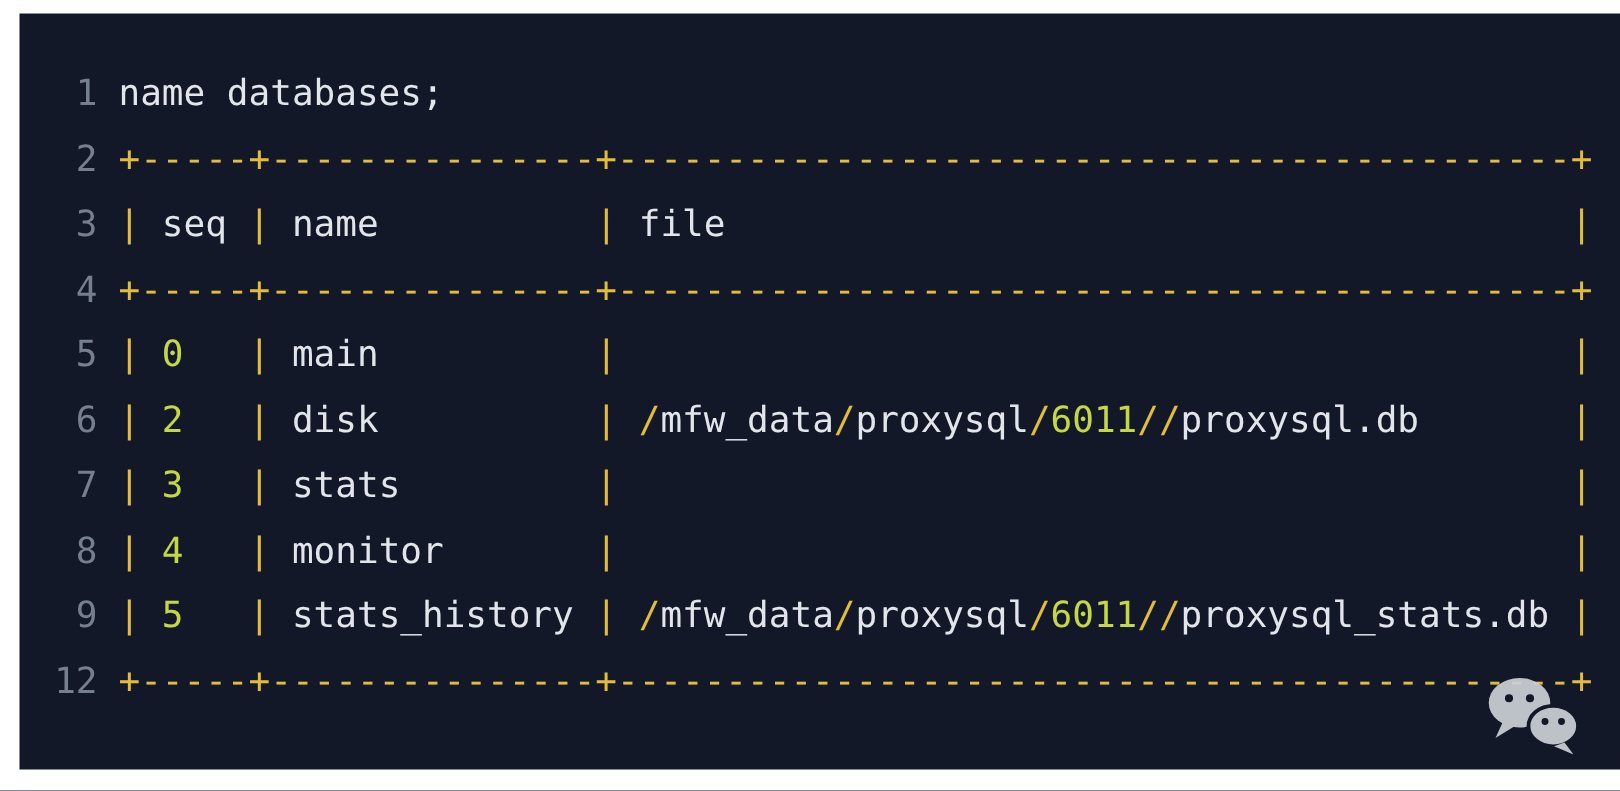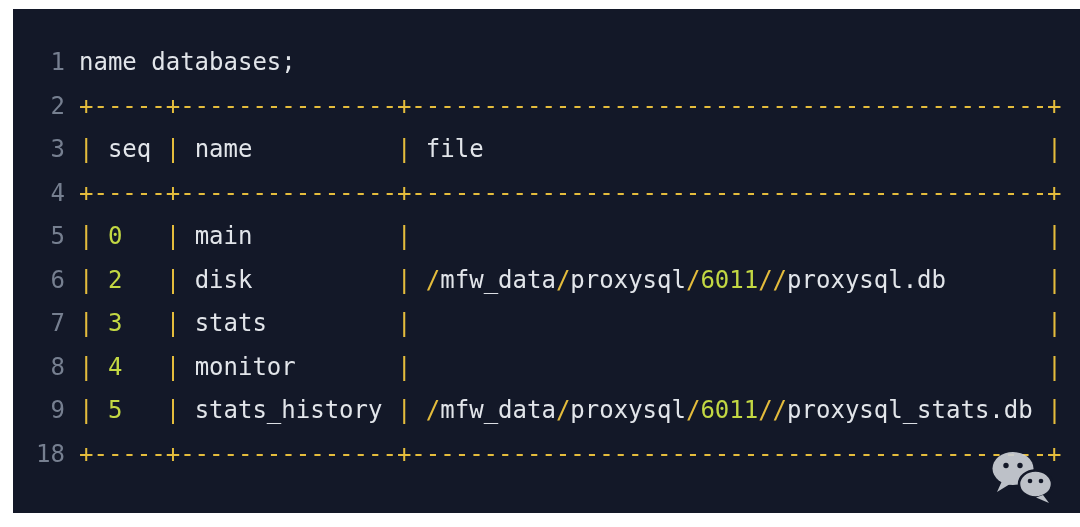--- a/index.html
+++ b/index.html
@@ -54,21 +54,21 @@
   <div class="lines">
       <div class="line"><span class="lineno">1</span><span class="code"><span class="w">name databases;</span></span></div>
       <div class="line"><span class="lineno">2</span><span class="code"><span class="y">+-----+---------------+--------------------------------------------+</span></span></div>
       <div class="line"><span class="lineno">3</span><span class="code"><span class="y">|</span><span class="w"> </span><span class="w">seq</span><span class="w"> </span><span class="y">|</span><span class="w"> </span><span class="w">name</span><span class="w">          </span><span class="y">|</span><span class="w"> </span><span class="w">file</span><span class="w">                                       </span><span class="y">|</span></span></div>
       <div class="line"><span class="lineno">4</span><span class="code"><span class="y">+-----+---------------+--------------------------------------------+</span></span></div>
       <div class="line"><span class="lineno">5</span><span class="code"><span class="y">|</span><span class="w"> </span><span class="g">0</span><span class="w">   </span><span class="y">|</span><span class="w"> </span><span class="w">main</span><span class="w">          </span><span class="y">|</span><span class="w"> </span><span class="w">                                           </span><span class="y">|</span></span></div>
       <div class="line"><span class="lineno">6</span><span class="code"><span class="y">|</span><span class="w"> </span><span class="g">2</span><span class="w">   </span><span class="y">|</span><span class="w"> </span><span class="w">disk</span><span class="w">          </span><span class="y">|</span><span class="w"> </span><span class="y">/</span><span class="w">mfw_data</span><span class="y">/</span><span class="w">proxysql</span><span class="y">/</span><span class="g">6011</span><span class="y">//</span><span class="w">proxysql.db</span><span class="w">       </span><span class="y">|</span></span></div>
       <div class="line"><span class="lineno">7</span><span class="code"><span class="y">|</span><span class="w"> </span><span class="g">3</span><span class="w">   </span><span class="y">|</span><span class="w"> </span><span class="w">stats</span><span class="w">         </span><span class="y">|</span><span class="w"> </span><span class="w">                                           </span><span class="y">|</span></span></div>
       <div class="line"><span class="lineno">8</span><span class="code"><span class="y">|</span><span class="w"> </span><span class="g">4</span><span class="w">   </span><span class="y">|</span><span class="w"> </span><span class="w">monitor</span><span class="w">       </span><span class="y">|</span><span class="w"> </span><span class="w">                                           </span><span class="y">|</span></span></div>
       <div class="line"><span class="lineno">9</span><span class="code"><span class="y">|</span><span class="w"> </span><span class="g">5</span><span class="w">   </span><span class="y">|</span><span class="w"> </span><span class="w">stats_history</span><span class="w"> </span><span class="y">|</span><span class="w"> </span><span class="y">/</span><span class="w">mfw_data</span><span class="y">/</span><span class="w">proxysql</span><span class="y">/</span><span class="g">6011</span><span class="y">//</span><span class="w">proxysql_stats.db</span><span class="w"> </span><span class="y">|</span></span></div>
-      <div class="line"><span class="lineno">18</span><span class="code"><span class="y">+-----+---------------+--------------------------------------------+</span></span></div>
+      <div class="line"><span class="lineno">12</span><span class="code"><span class="y">+-----+---------------+--------------------------------------------+</span></span></div>
     </div>
 </div>
 
 <div class="watermark">
   <svg class="wechat-icon" width="64" height="52" viewBox="0 0 64 52" xmlns="http://www.w3.org/2000/svg">
     <g fill="currentColor">
       <ellipse cx="23" cy="17.5" rx="20.5" ry="16.5"></ellipse>
       <path d="M12 30 L7 41 L20 33 Z"></path>
     </g>
     <circle cx="16" cy="14.5" r="2.7" fill="var(--panel-bg)"></circle>

